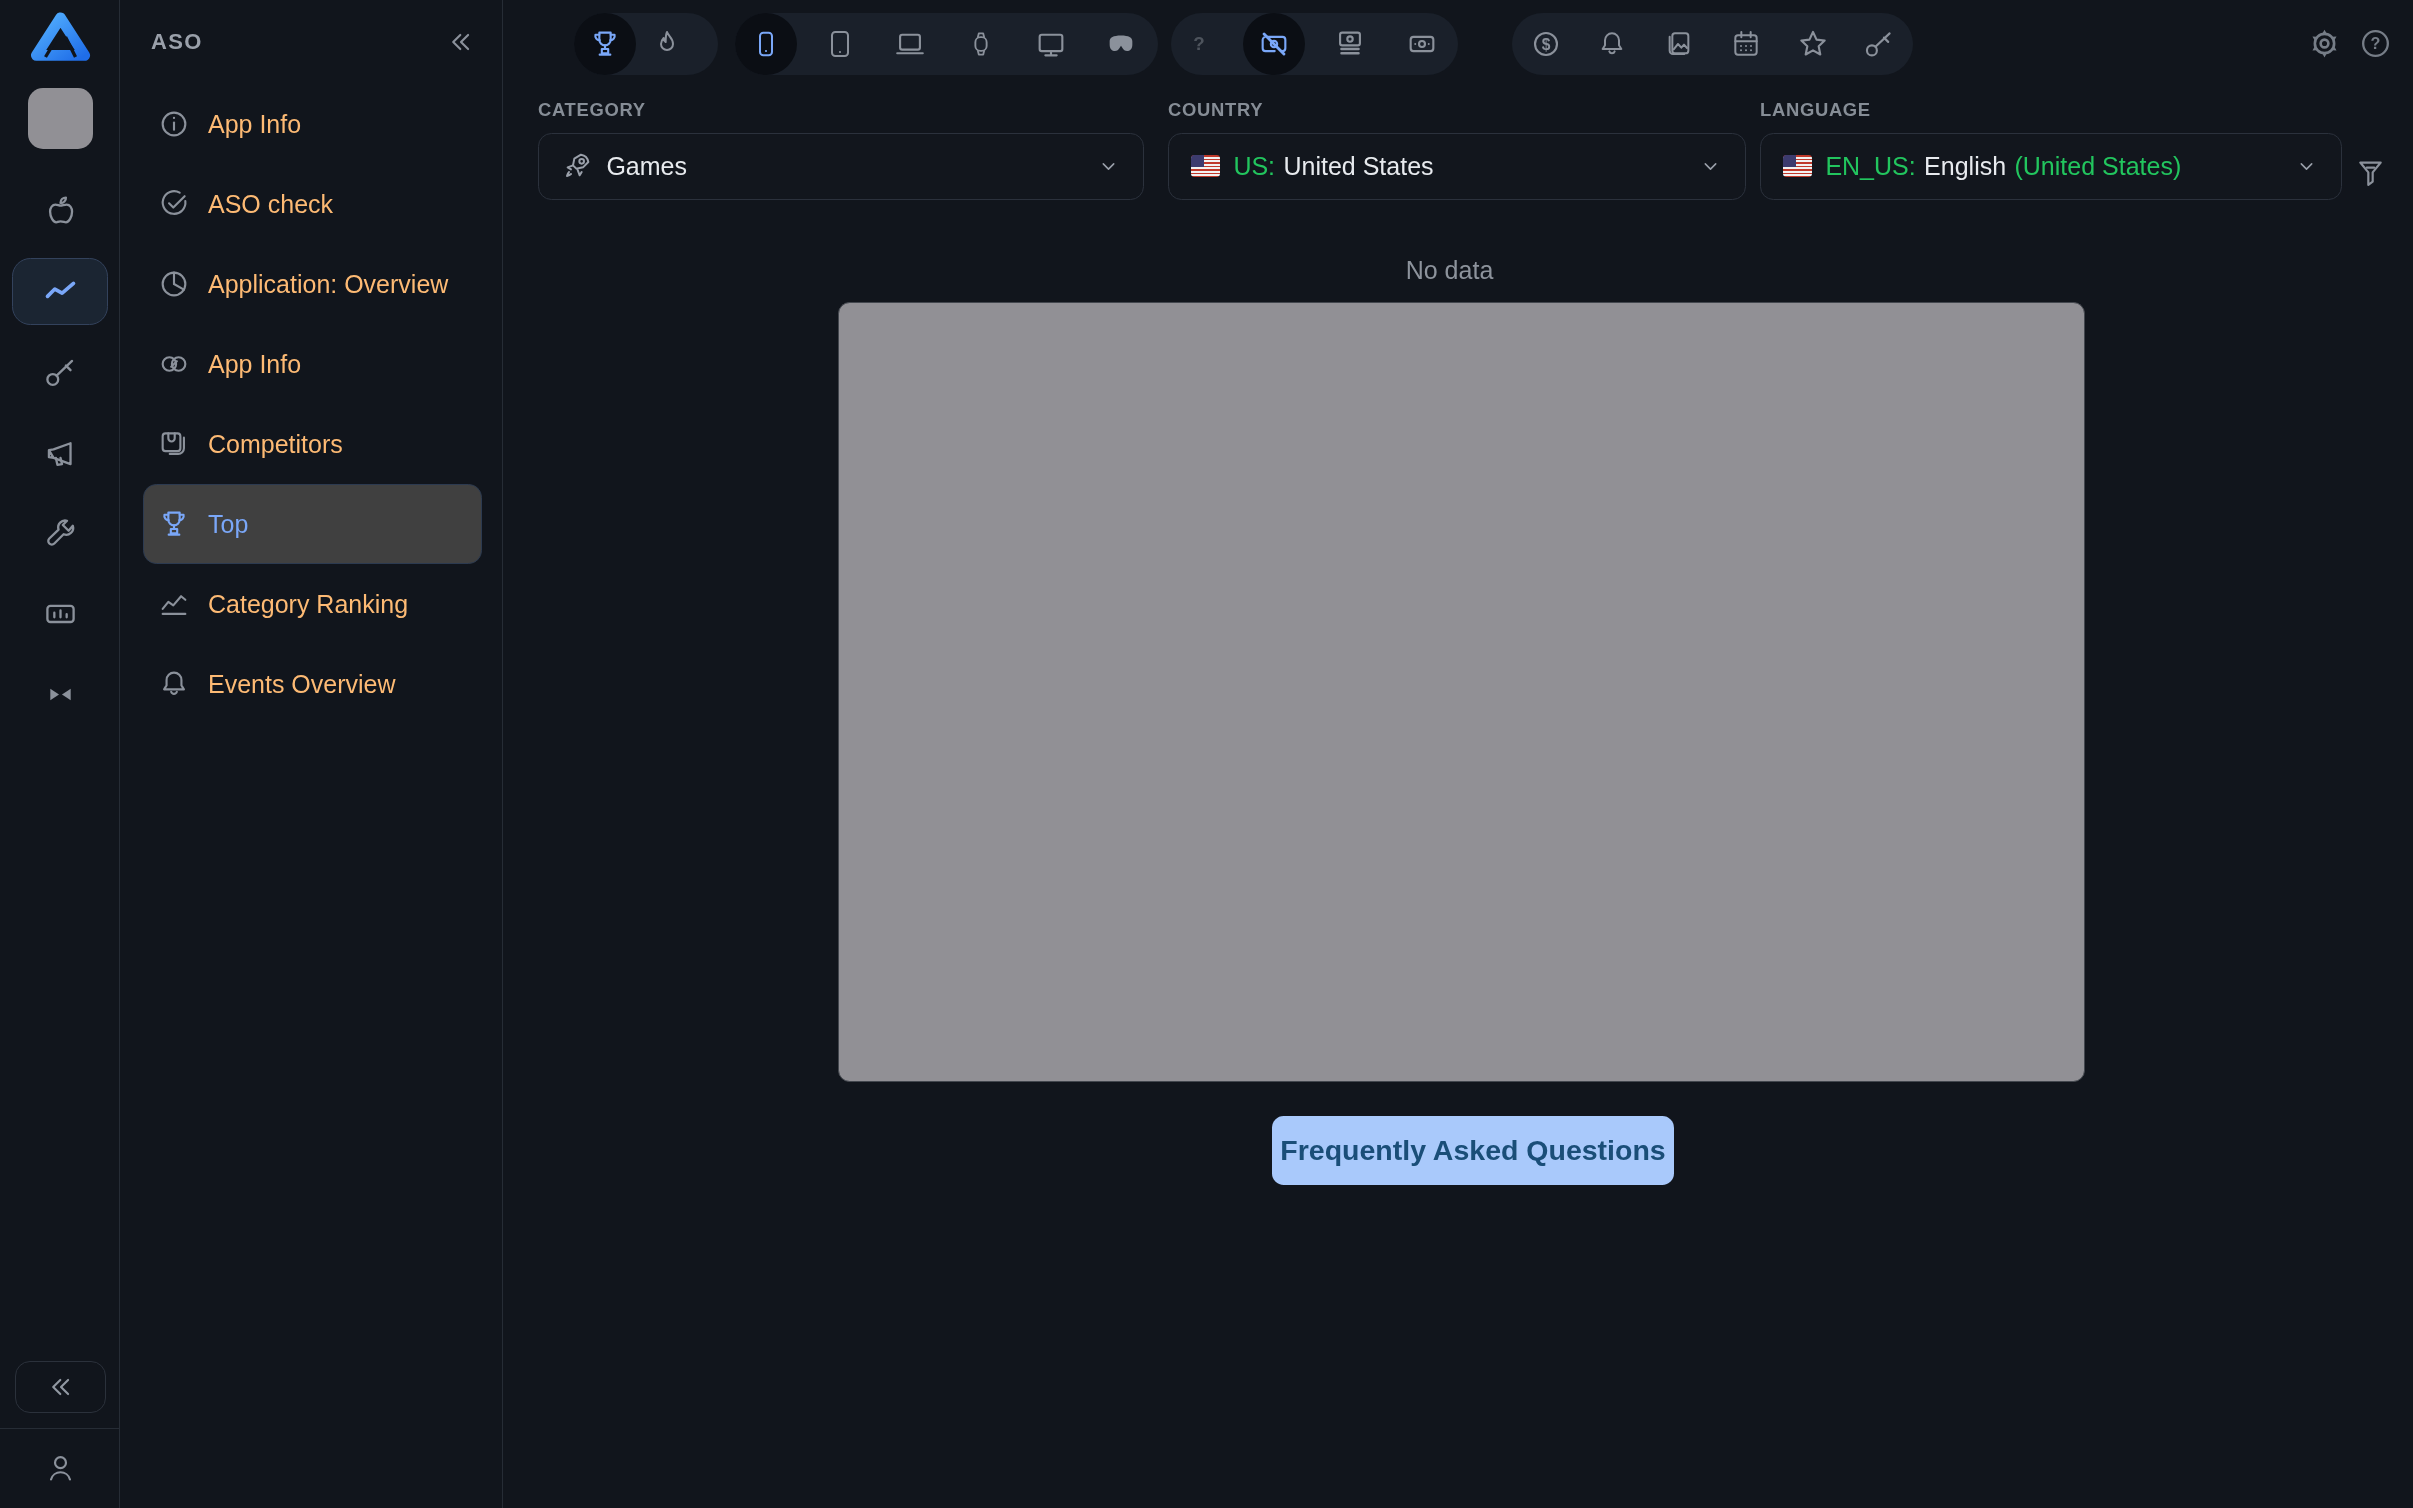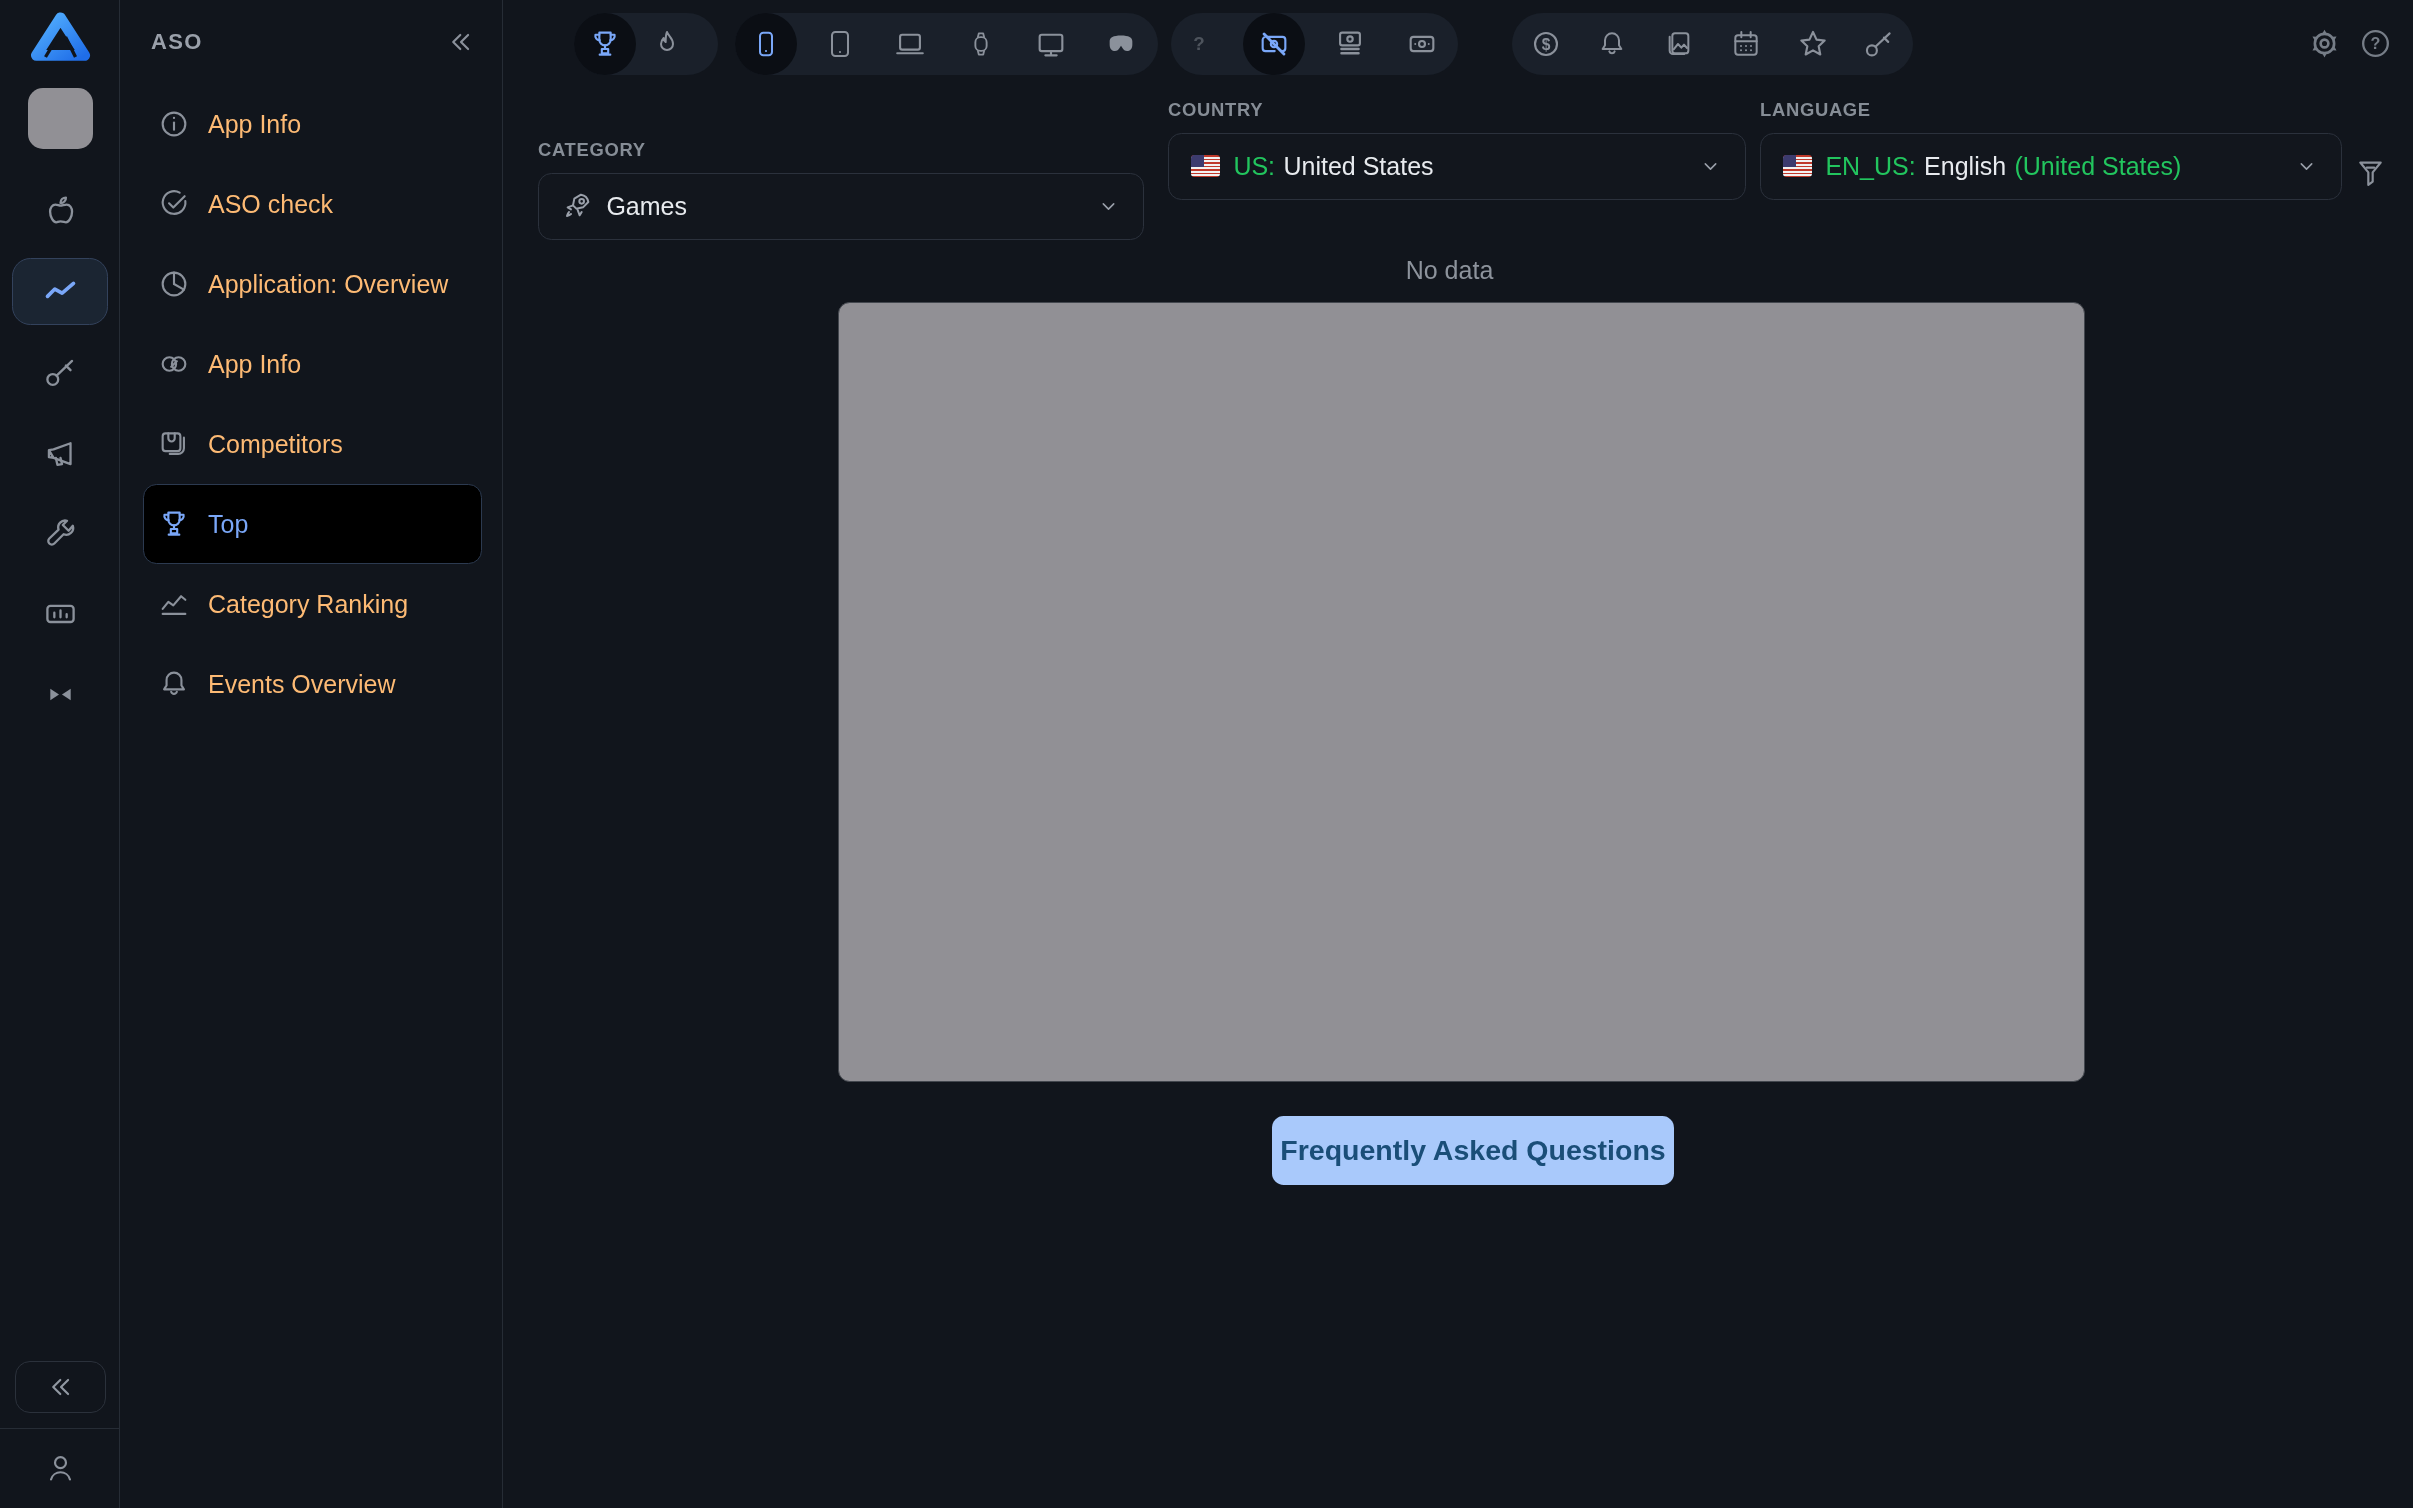--- a/index.html
+++ b/index.html
@@ -34,21 +34,21 @@
            border-right:0.8px solid #262c35; }
   #panel-header { position:absolute; left:0; top:0; width:383px; height:84px;
                   display:flex; align-items:center; padding:0 25px 0 31px; }
   #panel-title { color:#9aa0aa; font-size:22px; font-weight:600; letter-spacing:1.3px; }
   #panel-collapse { margin-left:auto; color:#8b919b; cursor:pointer; display:flex; }
   #menu { position:absolute; left:22.6px; top:84px; width:339px; }
   .menu-item { height:80px; display:flex; align-items:center; gap:17px;
                padding:0 17px 0 13.4px; border-radius:13.4px; color:#fdba74;
                font-size:25px; cursor:pointer; border:1.3px solid transparent; }
   .menu-item .mi { color:#8b919b; display:flex; }
-  .menu-item.selected { background:#000000; border-color:#2c3a50; color:#7aa7f8;text-align:right; }
+  .menu-item.selected { background:#404040; border-color:#2c3a50; color:#7aa7f8;text-align:right; }
   .menu-item.selected .mi { color:#7aa7f8; }
 
   
   #toolbar { position:absolute; left:503px; top:0; width:1911px; height:90px; }
   #back-btn { position:absolute; left:530px; top:25px; width:37px; height:37px;
               display:flex; align-items:center; justify-content:center; color:#9aa0aa; cursor:pointer; }
   .pill { position:absolute; top:12.6px; height:62px; border-radius:31px; background:#1a202a;
           display:flex; align-items:center; }
   .tool { width:62px; height:62px; display:flex; align-items:center; justify-content:center;
           color:#8b919b; cursor:pointer; flex:0 0 auto; }
@@ -67,21 +67,21 @@
 
   
   .fgroup { position:absolute; top:99px; }
   .flabel { color:#868d96; font-size:18.4px; font-weight:700; letter-spacing:0.7px;
             margin-bottom:11.7px; }
   .fbox { height:67px; border:1.3px solid #2b313c; border-radius:13.4px;
           display:flex; align-items:center; padding:0 22px; gap:13.4px;
           color:#e7eaee; font-size:25px; cursor:pointer; background:#12161d; }
   .fbox .muted { color:#22c55e; }
   .fbox .chev { margin-left:auto; color:#9aa0aa; display:flex; }
-  #fg-category { left:35px;  width:606px;margin-top:40px; }
+  #fg-category { left:35px;  width:606px; }
   #fg-country  { left:665px; width:578px; }
   #fg-language { left:1257px; width:582px; }
   .flag { width:29px; height:22.6px; border-radius:3.4px; position:relative; overflow:hidden;
           flex:0 0 auto;
           background:repeating-linear-gradient(180deg,#c0392b 0 1.8px,#f2f2f2 1.8px 3.5px); }
   .flag::after { content:""; position:absolute; left:0; top:0; width:12.6px; height:11.7px;
                  background:#3c3b6e; }
   #filter-funnel { position:absolute; left:1847px; top:153px; width:40px; height:40px;
                    color:#8b919b; display:flex; align-items:center; justify-content:center; cursor:pointer; }
 

